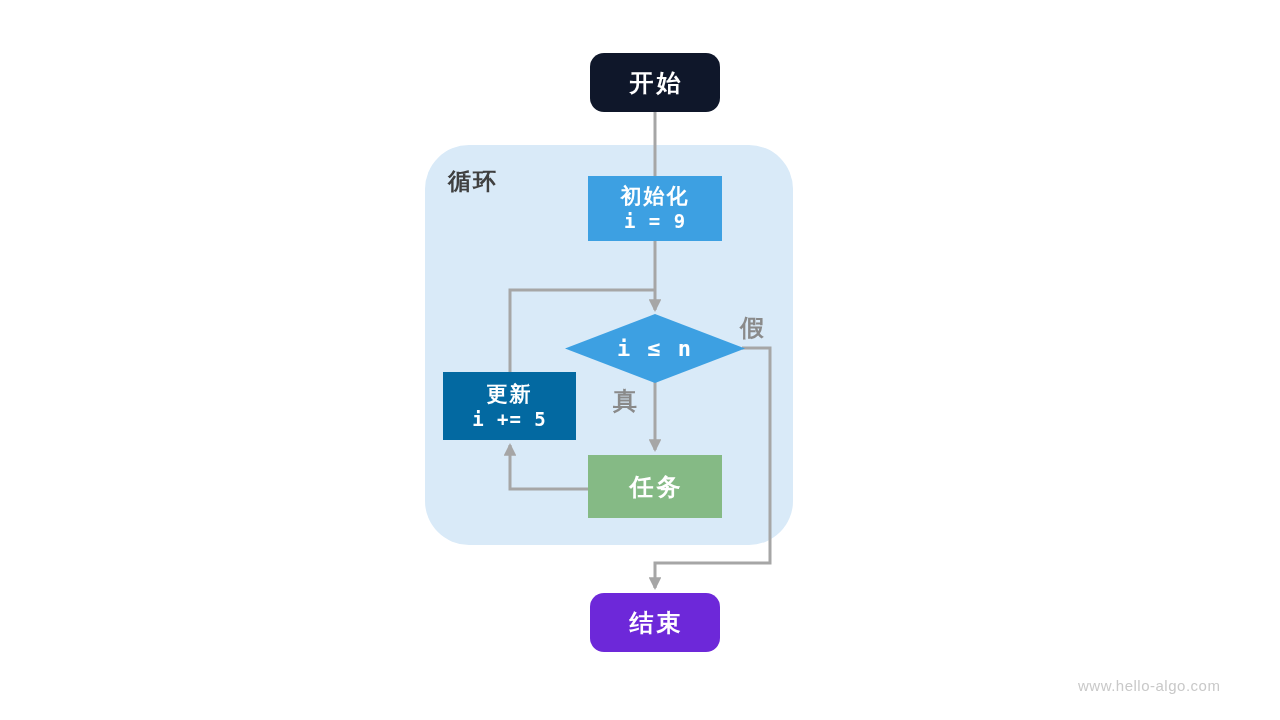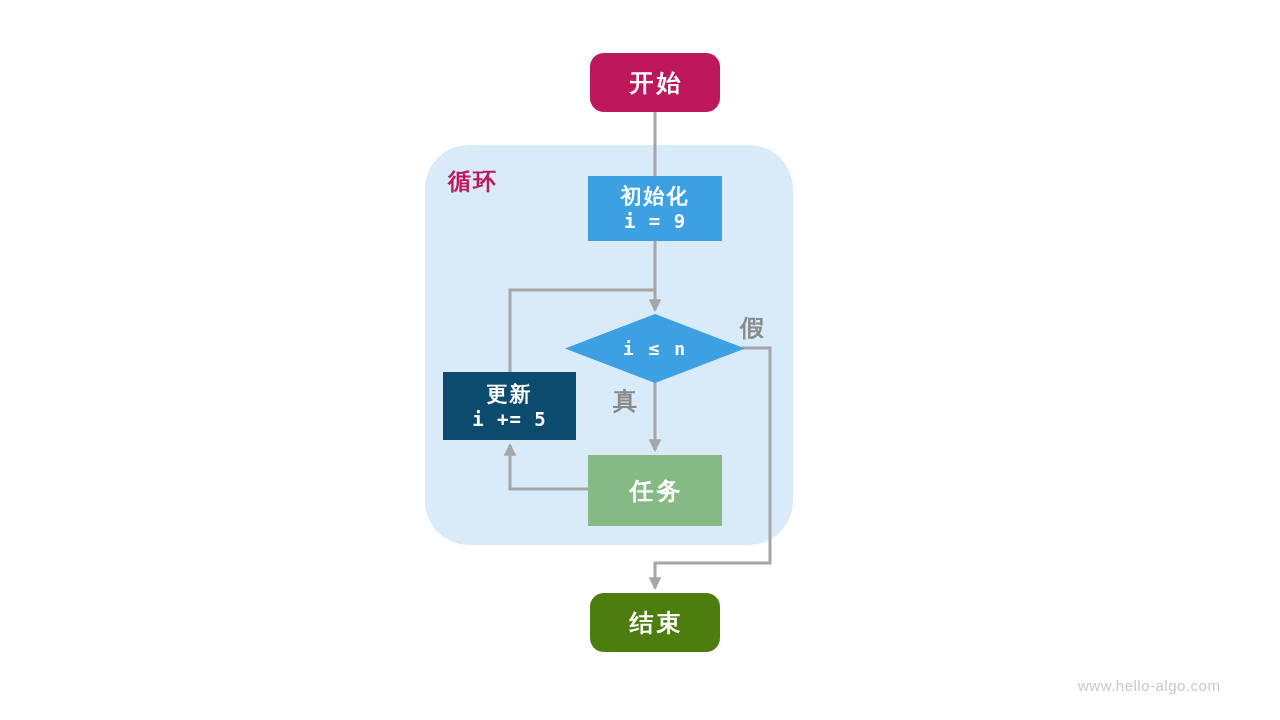--- a/index.html
+++ b/index.html
@@ -66,34 +66,34 @@
   .node-label-cn { font-size: 21px; letter-spacing: 2px; line-height: 1.25; }
   .node-code {
     font-family: "DejaVu Sans Mono", "Liberation Mono", monospace;
     font-size: 19px;
     font-weight: bold;
     line-height: 1.3;
     letter-spacing: 1px;
   }
   .node-task {
     left: 588px; top: 455px;
-    width: 134px; height: 71px;
+    width: 134px; height: 63px;
     background: #85ba85;
     font-size: 24px;
     font-weight: 600;
     letter-spacing: 3px;
     text-indent: 3px;
   }
   .node-condition {
     left: 565px; top: 314px;
     width: 180px; height: 69px;
     background: #3da0e2;
     clip-path: polygon(50% 0%, 100% 50%, 50% 100%, 0% 50%);
     font-family: "DejaVu Sans Mono", "Liberation Mono", monospace;
-    font-size: 18px;
+    font-size: 22px;
     font-weight: bold;
     letter-spacing: 2px;
   }
   .branch-label {
     position: absolute;
     font-size: 24px;
     font-weight: bold;
     color: #8a8a8a;
     z-index: 3;
   }
@@ -109,61 +109,61 @@
     z-index: 3;
   }
 </style>
 </head>
 <body>
 
 <div class="canvas" style="background-color: rgb(255, 255, 255);">
 
   <div class="loop-container" style="background-color: rgb(217, 234, 248);"></div>
 
-  <div class="loop-label" style="color: #be185d;">循环</div>
+  <div class="loop-label" style="color: #404040;">循环</div>
 
   <svg class="connector-layer" width="1280" height="720" viewBox="0 0 1280 720">
     <defs>
       <marker id="arrow" viewBox="0 0 10 10" refX="8.5" refY="5" markerWidth="4.2" markerHeight="4.2" orient="auto-start-reverse">
         <path class="arrowhead" d="M 0 0 L 10 5 L 0 10 Z"></path>
       </marker>
     </defs>
     <g fill="none" stroke="#a6a6a6" stroke-width="3" style="stroke: rgb(166, 166, 166);">
       <line x1="655" y1="112" x2="655" y2="178"></line>
       <polyline points="510,373 510,290 655,290"></polyline>
       <line x1="655" y1="241" x2="655" y2="310" marker-end="url(#arrow)"></line>
       <line x1="655" y1="381" x2="655" y2="450" marker-end="url(#arrow)"></line>
       <polyline points="588,489 510,489 510,445" marker-end="url(#arrow)"></polyline>
       <polyline points="742,348 770,348 770,563 655,563 655,588" marker-end="url(#arrow)"></polyline>
     </g>
   </svg>
 
-  <div class="node terminal node-start" style="background-color: #be185d;">
+  <div class="node terminal node-start" style="background-color: #0f172a;">
     <span>开始</span>
   </div>
 
   <div class="node process node-init" style="background-color: rgb(61, 160, 226);">
     <span class="node-label-cn">初始化</span>
     <span class="node-code">i = 9</span>
   </div>
 
   <div class="node node-condition" style="background-color: rgb(61, 160, 226);">
     <span>i ≤ n</span>
   </div>
 
-  <div class="node process node-update" style="background-color: #0c4a6e;">
+  <div class="node process node-update" style="background-color: #0369a1;">
     <span class="node-label-cn">更新</span>
     <span class="node-code">i += 5</span>
   </div>
 
   <div class="node node-task" style="background-color: rgb(133, 186, 133);">
     <span>任务</span>
   </div>
 
-  <div class="node terminal node-end" style="background-color: #4d7c0f;">
+  <div class="node terminal node-end" style="background-color: #6d28d9;">
     <span>结束</span>
   </div>
 
   <div class="branch-label branch-false" style="color: rgb(138, 138, 138);">假</div>
 
   <div class="branch-label branch-true" style="color: rgb(138, 138, 138);">真</div>
 
   <div class="watermark" style="color: rgb(201, 201, 201);">www.hello-algo.com</div>
 
 </div>

